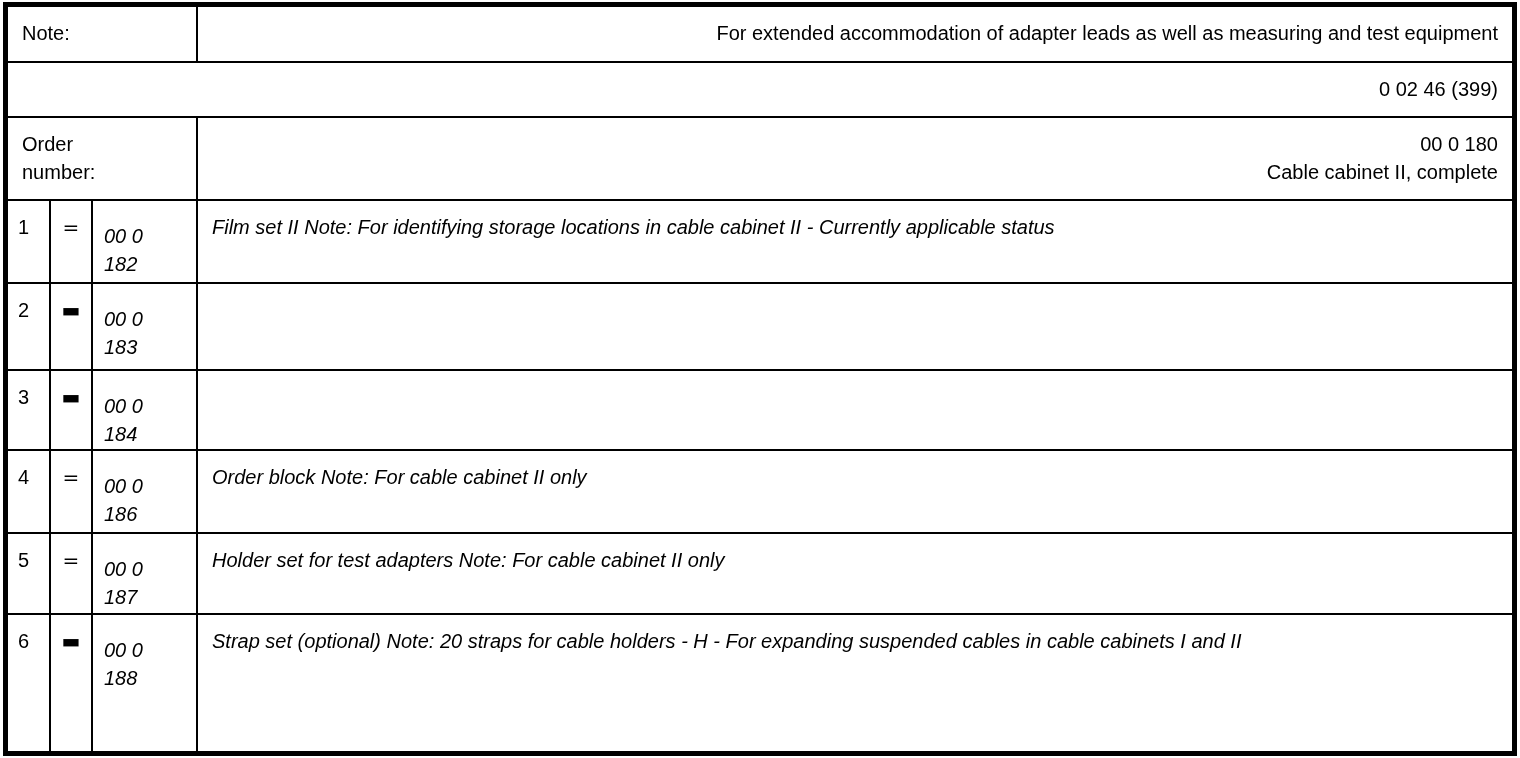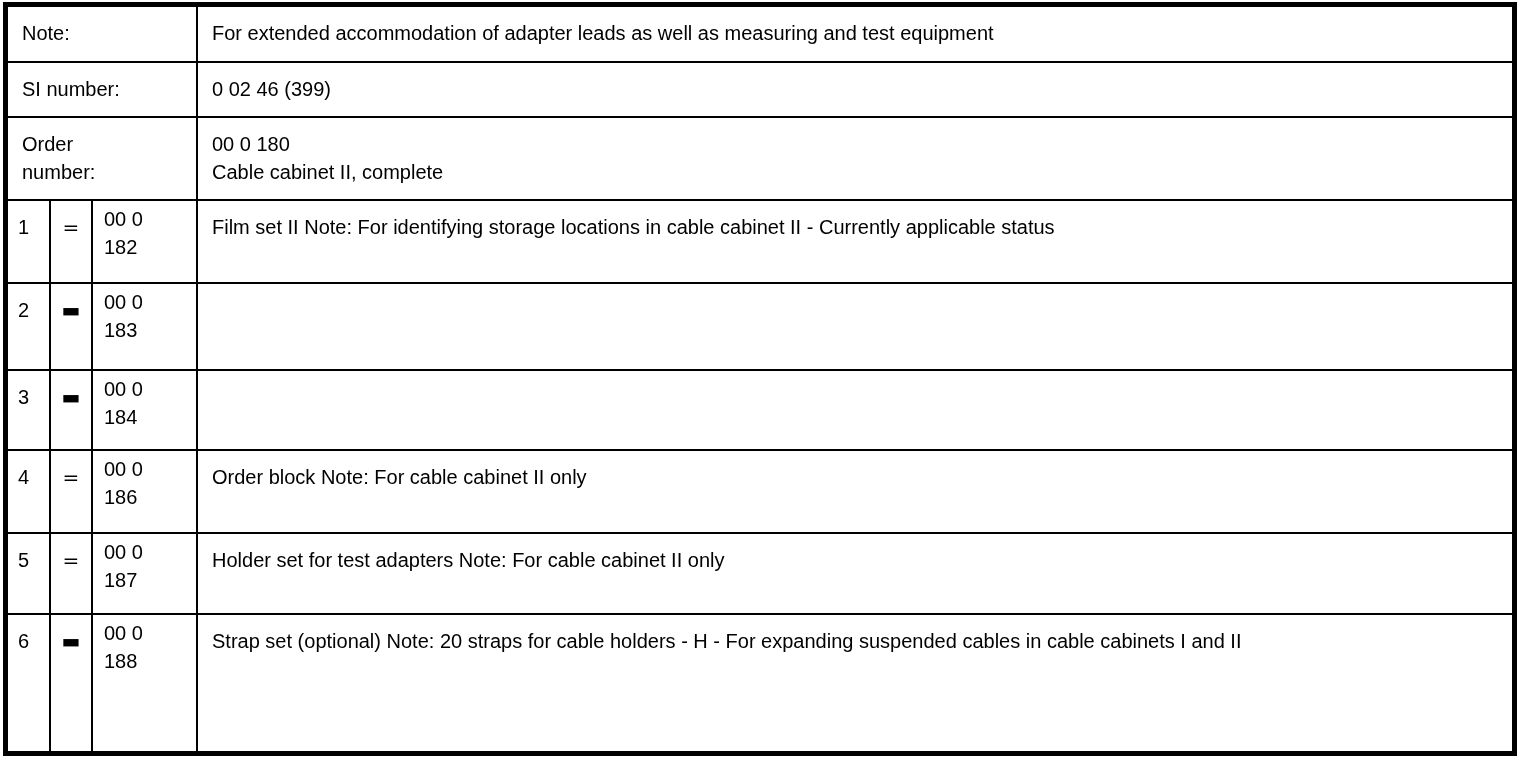--- a/index.html
+++ b/index.html
@@ -45,58 +45,60 @@
   }
   .vline {
     border-right: 2px solid #000000;
   }
   .label-cell {
     width: 190px;
     flex: 0 0 190px;
   }
   .value-cell {
     flex: 1 1 auto;
+    text-align: right;
   }
   .pos-cell {
     width: 43px;
     flex: 0 0 43px;
     padding: 12px 0 12px 10px;
   }
   .sym-cell {
     width: 42px;
     flex: 0 0 42px;
     padding: 12px 0;
     text-align: center;
     font-family: "DejaVu Sans", "Liberation Sans", sans-serif;
   }
   .part-cell {
     width: 105px;
     flex: 0 0 105px;
-    padding: 4px 6px 12px 11px;
+    padding: 21px 6px 12px 11px;
+    font-style: italic;
   }
   .desc-cell {
     flex: 1 1 auto;
+    font-style: italic;
   }
   .pre {
     white-space: pre-line;
   }
 </style>
 </head>
 <body>
 
 <div class="page">
   <div class="table">
 
     <div class="row" style="height:56px">
       <div class="cell label-cell vline pre">Note:</div>
       <div class="cell value-cell">For extended accommodation of adapter leads as well as measuring and test equipment</div>
     </div>
 
     <div class="row" style="height:55px">
-      <div class="cell label-cell vline pre">SI number:</div>
       <div class="cell value-cell">0 02 46 (399)</div>
     </div>
 
     <div class="row" style="height:83px">
       <div class="cell label-cell vline pre">Order
 number:</div>
       <div class="cell value-cell pre">00 0 180
 Cable cabinet II, complete</div>
     </div>
 

